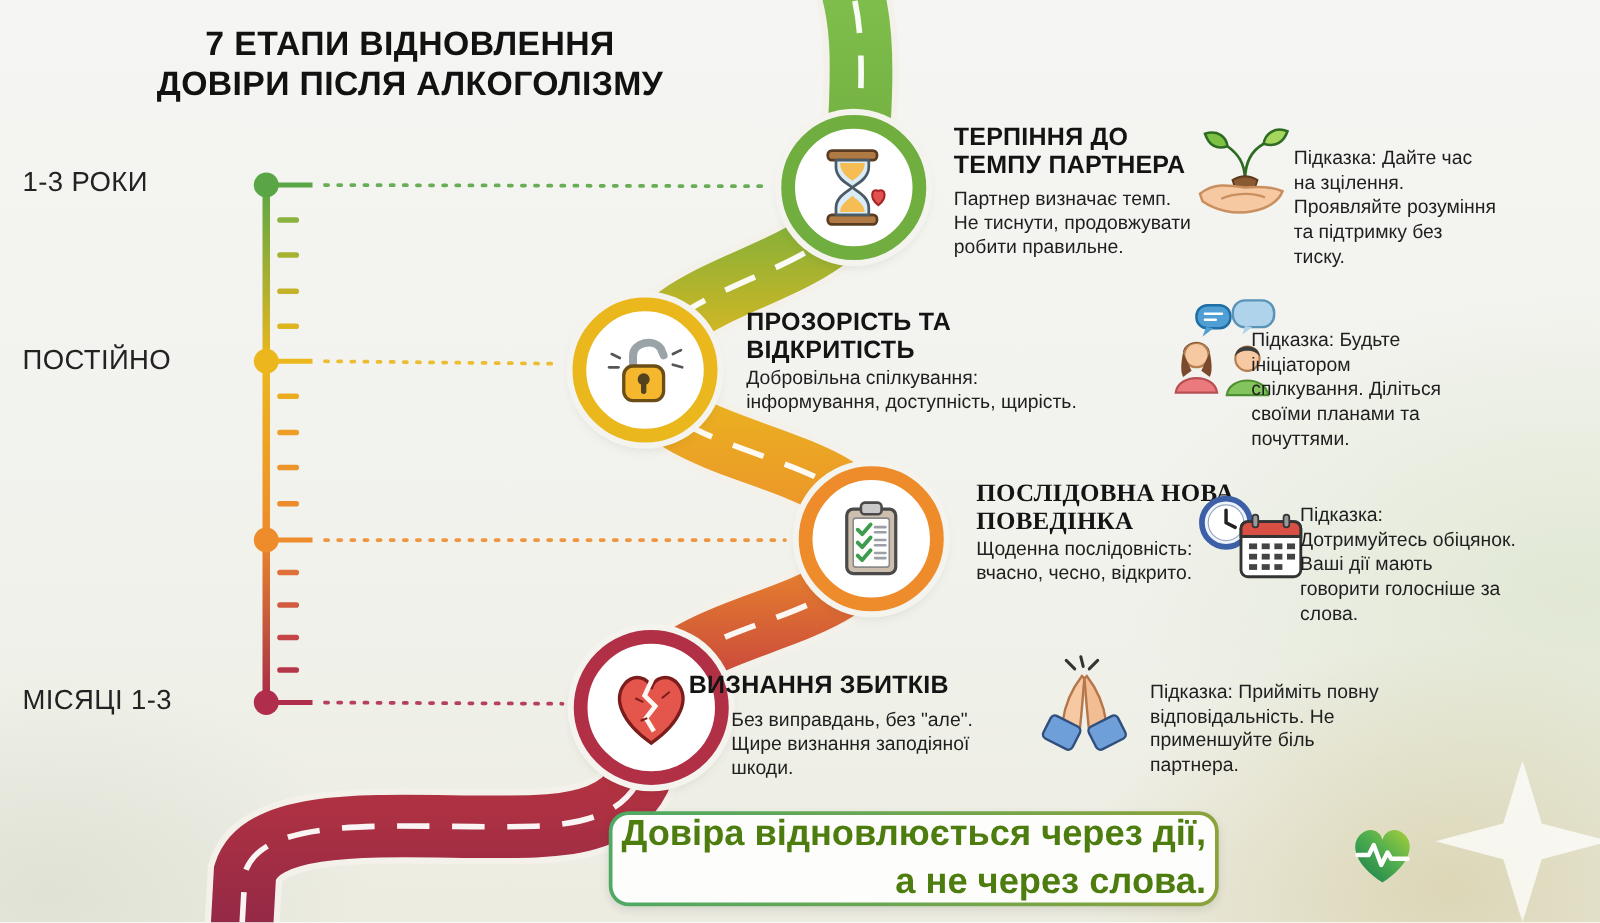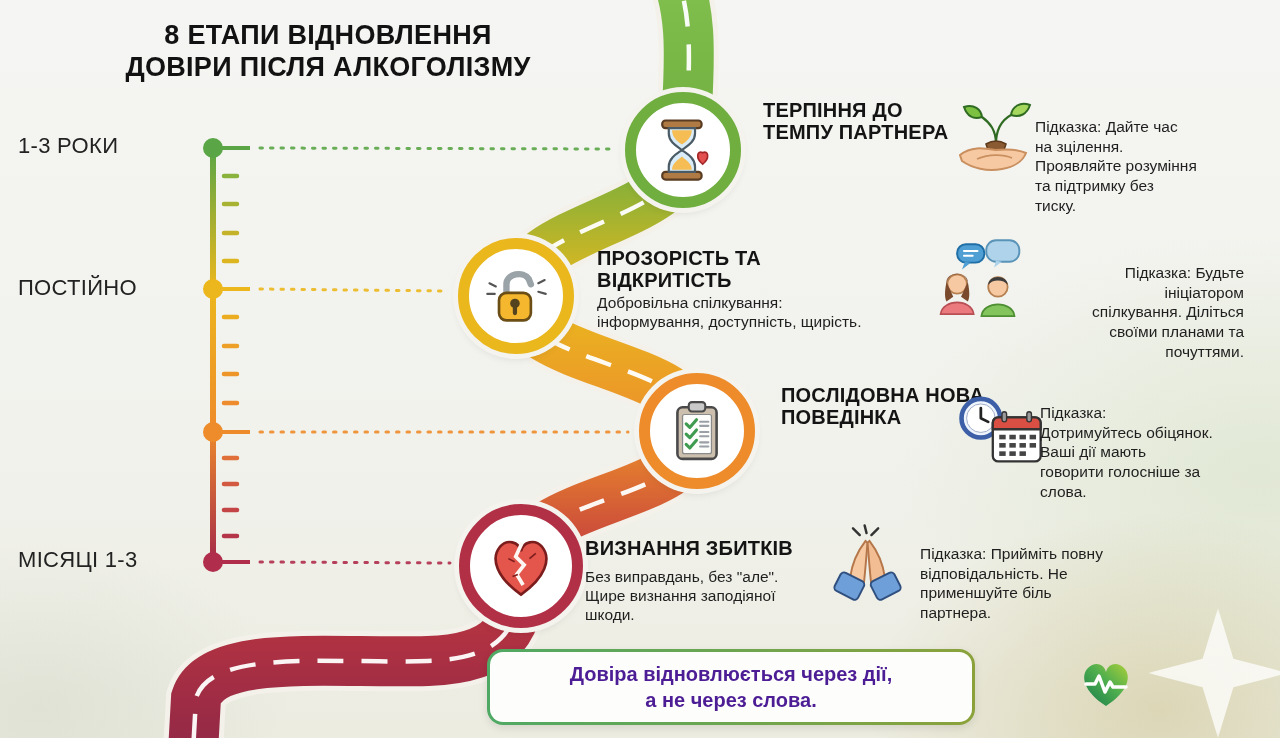--- a/index.html
+++ b/index.html
@@ -34,22 +34,22 @@
   .tip{font-size:15.5px;line-height:1.28;white-space:pre-line;color:#1f1f1f;}
   .tip b{font-weight:normal;}
   
   .quote-wrap{
     left:487px;top:649px;width:488px;height:76px;border-radius:16px;
     background:linear-gradient(90deg,#4fa964,#8ba23b);padding:3px;box-sizing:border-box;
     box-shadow:0 3px 8px rgba(0,0,0,.10);
   }
   .quote-inner{
     width:100%;height:100%;background:#fdfdfb;border-radius:13px;
-    display:flex;align-items:center;justify-content:center;text-align:center;
-    font-size:20px;font-weight:bold;line-height:1.3;white-space:pre-line;color:#4c1d95;
+    display:flex;align-items:center;justify-content:center;text-align:right;
+    font-size:29px;font-weight:bold;line-height:1.3;white-space:pre-line;color:#4d7c0f;
   }
   
   .sparkle{
     left:1148px;top:608px;width:140px;height:130px;background:#fff;opacity:.75;filter:blur(3px);
     clip-path:polygon(50% 0,61% 39%,100% 50%,61% 61%,50% 100%,39% 61%,0 50%,39% 39%);
   }
   .brand{left:1078px;top:658px;display:flex;align-items:center;gap:9px;}
   .brand-name{font-size:38px;font-weight:bold;color:#2aa05f;letter-spacing:1px;}
 </style>
 </head>
@@ -132,21 +132,21 @@
         <line x1="260" y1="562" x2="450" y2="563" stroke="#b02e4c"></line>
       </g>
 
       <circle cx="213" cy="148" r="10" fill="#5aa646"></circle>
       <circle cx="213" cy="289" r="10" fill="#ecb71d"></circle>
       <circle cx="213" cy="432" r="10" fill="#ee8c2b"></circle>
       <circle cx="213" cy="562" r="10" fill="#b02e4c"></circle>
     </g>
   </svg>
 
-  <div class="abs main-title">8 ЕТАПИ ВІДНОВЛЕННЯ
+  <div class="abs main-title">7 ЕТАПИ ВІДНОВЛЕННЯ
 ДОВІРИ ПІСЛЯ АЛКОГОЛІЗМУ</div>
 
   <div class="abs tl-label" style="top:133px;">1-3 РОКИ</div>
   <div class="abs tl-label" style="top:275px;">ПОСТІЙНО</div>
   <div class="abs tl-label" style="top:547px;">МІСЯЦІ 1-3</div>
 
   <div class="abs stage-circle" style="left: 625px; top: 92px; width: 116px; height: 116px; border-color: rgb(111, 174, 63);">
     <svg width="70" height="70" viewBox="0 0 64 64">
       <rect x="13" y="5" width="36" height="7" rx="3" fill="#b07a45" stroke="#5a3c22" stroke-width="2"></rect>
       <rect x="13" y="52" width="36" height="7" rx="3" fill="#b07a45" stroke="#5a3c22" stroke-width="2"></rect>
@@ -200,20 +200,23 @@
       <g stroke="#7c1d1d" stroke-width="1.5" fill="none">
         <path d="M23 28 l6 3"></path>
           <path d="M49 23 l-6 5"></path>
           <path d="M27 45 l5 -2"></path>
       </g>
     </svg>
   </div>
 
   <div class="abs stage-title" style="left:763px;top:99px;">ТЕРПІННЯ ДО
 ТЕМПУ ПАРТНЕРА</div>
+  <div class="abs stage-desc" style="left:763px;top:150px;">Партнер визначає темп.
+Не тиснути, продовжувати
+робити правильне.</div>
   <div class="abs" style="left:948px;top:98px;">
     <svg width="92" height="80" viewBox="0 0 90 80">
       <path d="M33 19 C24 22 18 18 15 9 C25 6 32 11 33 19 Z" fill="#7cc141" stroke="#2f6b22" stroke-width="2"></path>
       <path d="M62 17 C71 20 78 16 81 7 C71 3 63 9 62 17 Z" fill="#a5d65e" stroke="#2f6b22" stroke-width="2"></path>
       <path d="M47 46 C47 32 41 25 33 19 M47 46 C47 30 53 22 62 17" fill="none" stroke="#2f6b22" stroke-width="2.2"></path>
       <path d="M37 46 Q47 40 57 46 L55 52 Q47 56 39 52 Z" fill="#8a5a32" stroke="#5d3a1c" stroke-width="1.5"></path>
       <path d="M11 57 C22 48 34 50 47 52 C58 51 68 51 77 55 C74 63 65 69 53 71 C38 74 23 70 13 63 Z" fill="#f7c9a3" stroke="#c98f5e" stroke-width="2"></path>
       <path d="M28 61 C40 56 54 56 63 60" fill="none" stroke="#c98f5e" stroke-width="1.8"></path>
     </svg>
   </div>
@@ -242,30 +245,32 @@
       <circle cx="30" cy="47" r="10" fill="#f7c9a3" stroke="#b57f50" stroke-width="1.8"></circle>
       <path d="M19 47 C17 33 43 33 41 47 C40 39 36 37 30 37 C24 37 20 40 19 47 Z" fill="#7b4a2d"></path>
       <path d="M19 45 C17 55 17 61 19 65 L26 60 Z" fill="#7b4a2d"></path>
       <path d="M41 45 C43 55 43 61 41 65 L34 60 Z" fill="#7b4a2d"></path>
       <path d="M13 78 C15 62 45 62 47 78 Z" fill="#ea7a7d" stroke="#b84f55" stroke-width="1.8"></path>
       <circle cx="72" cy="50" r="10" fill="#f7c9a3" stroke="#b57f50" stroke-width="1.8"></circle>
       <path d="M62 48 C62 37 82 37 82 48 C78 42 66 42 62 48 Z" fill="#3d3d3d"></path>
       <path d="M55 80 C57 64 87 64 89 80 Z" fill="#83c45c" stroke="#4f8f33" stroke-width="1.8"></path>
     </svg>
   </div>
-  <div class="abs tip" style="left:1032px;top:243px;width:212px;text-align:right;">
+  <div class="abs tip" style="left:1001px;top:243px;width:212px;">
     <b>Підказка:</b><span> Будьте
 ініціатором
 спілкування. Діліться
 своїми планами та
 почуттями.</span>
   </div>
 
-  <div class="abs stage-title" style="left:781px;top:384px;">ПОСЛІДОВНА НОВА
+  <div class="abs stage-title" style="left:781px;top:384px;font-family:Liberation Serif, serif;">ПОСЛІДОВНА НОВА
 ПОВЕДІНКА</div>
+  <div class="abs stage-desc" style="left:781px;top:430px;">Щоденна послідовність:
+вчасно, чесно, відкрито.</div>
   <div class="abs" style="left:956px;top:393px;">
     <svg width="92" height="78" viewBox="0 0 100 84">
       <circle cx="27" cy="27" r="21" fill="#eef4fb" stroke="#3c5fa8" stroke-width="5"></circle>
       <circle cx="27" cy="27" r="15.5" fill="#fff" stroke="#9aa7c4" stroke-width="1"></circle>
       <path d="M27 27 V16 M27 27 L35 31" stroke="#222" stroke-width="3" stroke-linecap="round" fill="none"></path>
       <rect x="40" y="26" width="52" height="48" rx="6" fill="#fff" stroke="#333" stroke-width="2.5"></rect>
       <path d="M40 39 V32 a6 6 0 0 1 6-6 h40 a6 6 0 0 1 6 6 v7 Z" fill="#d94f43" stroke="#333" stroke-width="2.5"></path>
       <rect x="50" y="20" width="5" height="11" rx="2.5" fill="#999" stroke="#333" stroke-width="1.5"></rect>
       <rect x="77" y="20" width="5" height="11" rx="2.5" fill="#999" stroke="#333" stroke-width="1.5"></rect>
       <g fill="#444">
@@ -284,21 +289,21 @@
     </svg>
   </div>
   <div class="abs tip" style="left:1040px;top:383px;width:218px;">
     <b>Підказка:</b><span>
 Дотримуйтесь обіцянок.
 Ваші дії мають
 говорити голосніше за
 слова.</span>
   </div>
 
-  <div class="abs stage-title" style="left:585px;top:537px;">ВИЗНАННЯ ЗБИТКІВ</div>
+  <div class="abs stage-title" style="left:551px;top:537px;">ВИЗНАННЯ ЗБИТКІВ</div>
   <div class="abs stage-desc" style="left:585px;top:567px;">Без виправдань, без "але".
 Щире визнання заподіяної
 шкоди.</div>
   <div class="abs" style="left:822px;top:518px;">
     <svg width="92" height="100" viewBox="0 0 95 100">
       <g stroke="#333" stroke-width="2.5" stroke-linecap="round">
         <path d="M44 6 l2 8"></path>
           <path d="M32 9 l7 7"></path>
           <path d="M58 9 l-7 7"></path>
       </g>

